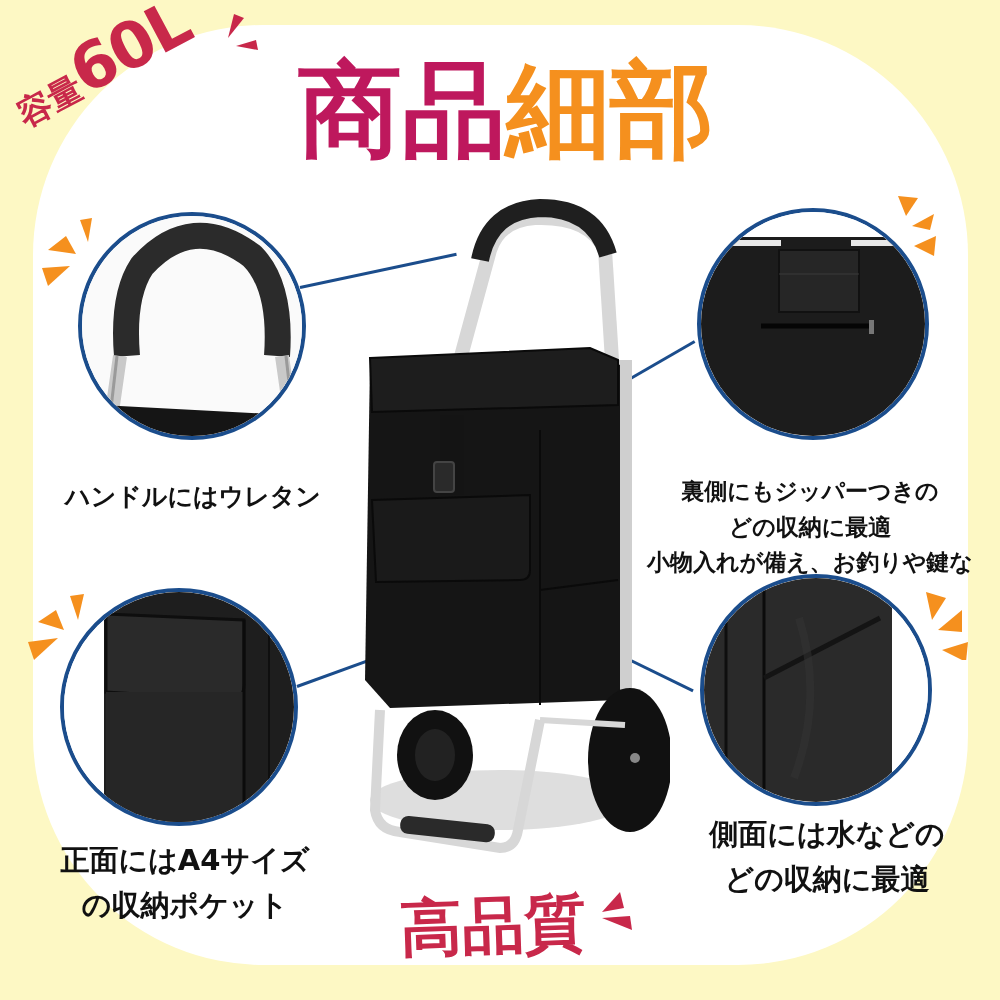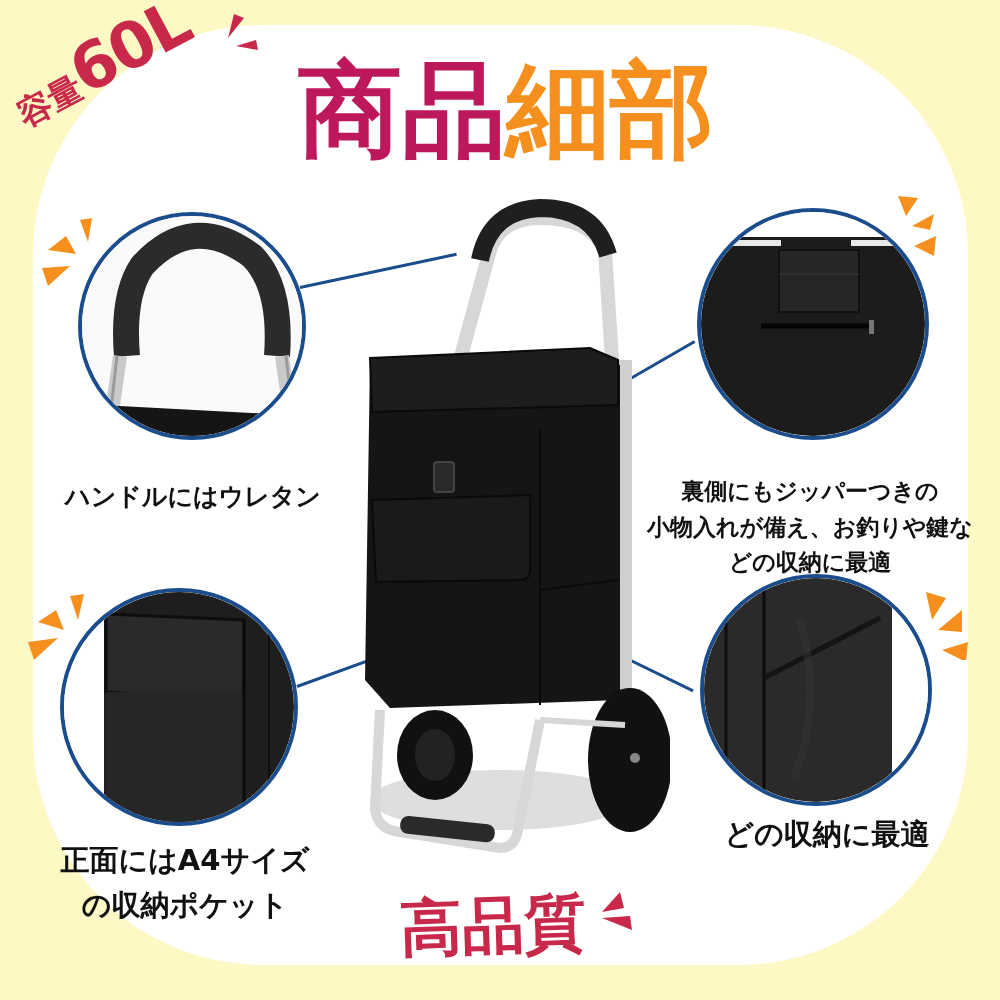--- a/index.html
+++ b/index.html
@@ -135,30 +135,31 @@
   <circle cx="285" cy="578" r="5" fill="#888"></circle>
   <line x1="190" y1="540" x2="275" y2="545" stroke="#d7d7d7" stroke-width="6"></line>
 </svg>
 
 <div class="caption" style="left:58px;top:448px;width:270px;font-size:25px;margin-top:30px;">
   <div>ハンドルにはウレタン</div>
 </div>
 
 <div class="caption" style="left:636px;top:442px;width:348px;font-size:23px;margin-top:32px;">
   <div>裏側にもジッパーつきの</div>
+  <div>どの収納に最適</div>
   <div>小物入れが備え、お釣りや鍵な</div>
-  <div>どの収納に最適</div>
 </div>
 
 <div class="caption" style="left:50px;top:838px;width:270px;font-size:29px;line-height:1.55;">
   <div>正面にはA4サイズ</div>
   <div>の収納ポケット</div>
 </div>
 
 <div class="caption" style="left:682px;top:812px;width:290px;font-size:29px;line-height:1.55;">
+  <div>側面には水などの</div>
   <div>どの収納に最適</div>
 </div>
 
 <div class="quality">高品質</div>
 <svg class="abs" style="left:590px;top:890px;" width="50" height="50" viewBox="0 0 50 50">
   <polygon points="30,2 34,18 12,22" fill="#c8284a"></polygon>
   <polygon points="12,28 40,26 42,40" fill="#c8284a"></polygon>
 </svg>
 
 </body></html>

